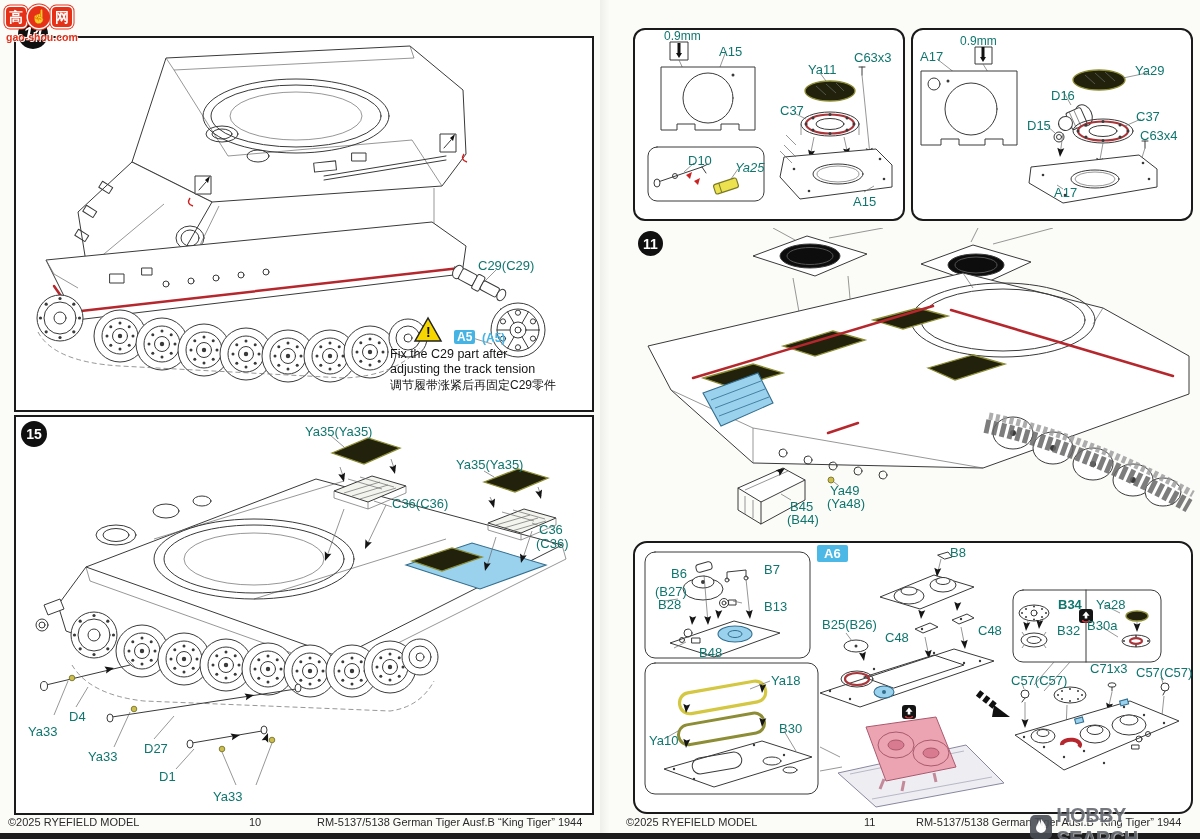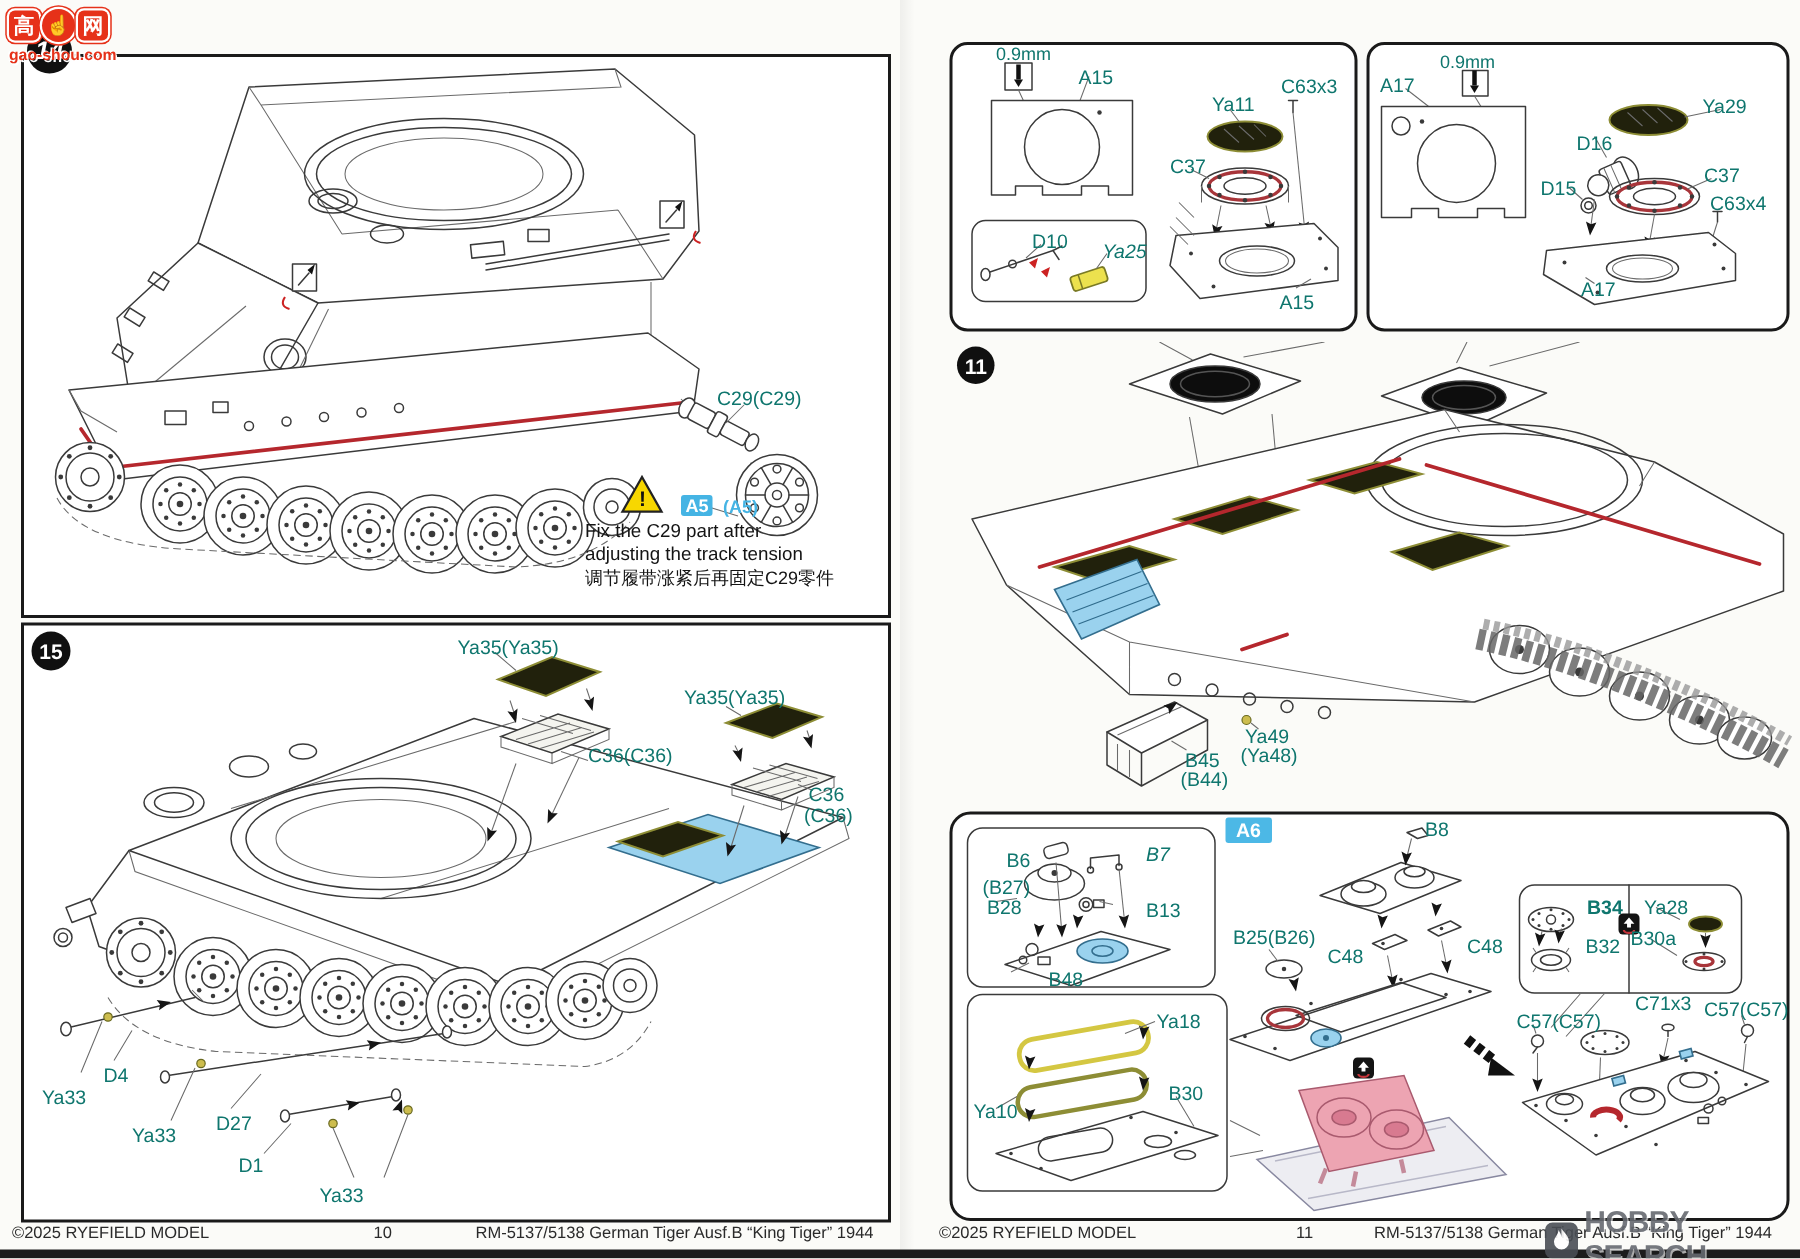--- a/index.html
+++ b/index.html
@@ -727,21 +727,21 @@
   <div class="lbl" style="left:1136px;top:109px;">C37</div>
   <div class="lbl" style="left:1140px;top:128px;">C63x4</div>
   <div class="lbl" style="left:1054px;top:185px;">A17</div>
 
   <div class="lbl" style="left:790px;top:499px;">B45</div>
   <div class="lbl" style="left:787px;top:512px;">(B44)</div>
   <div class="lbl" style="left:830px;top:483px;">Ya49</div>
   <div class="lbl" style="left:827px;top:496px;">(Ya48)</div>
 
   <div class="lbl" style="left:671px;top:566px;">B6</div>
-  <div class="lbl" style="left:764px;top:562px;font-style:italic;">B7</div>
+  <div class="lbl" style="left:764px;top:562px;">B7</div>
   <div class="lbl" style="left:658px;top:597px;">B28</div>
   <div class="lbl" style="left:655px;top:584px;">(B27)</div>
   <div class="lbl" style="left:764px;top:599px;">B13</div>
   <div class="lbl" style="left:699px;top:645px;">B48</div>
   <div class="lbl" style="left:917px;top:545px;margin-left:33px;">B8</div>
   <div class="lbl" style="left:822px;top:617px;">B25(B26)</div>
   <div class="lbl" style="left:885px;top:630px;">C48</div>
   <div class="lbl" style="left:978px;top:623px;">C48</div>
   <div class="lbl" style="left:1058px;top:597px;font-weight:bold;">B34</div>
   <div class="lbl" style="left:1057px;top:623px;">B32</div>

